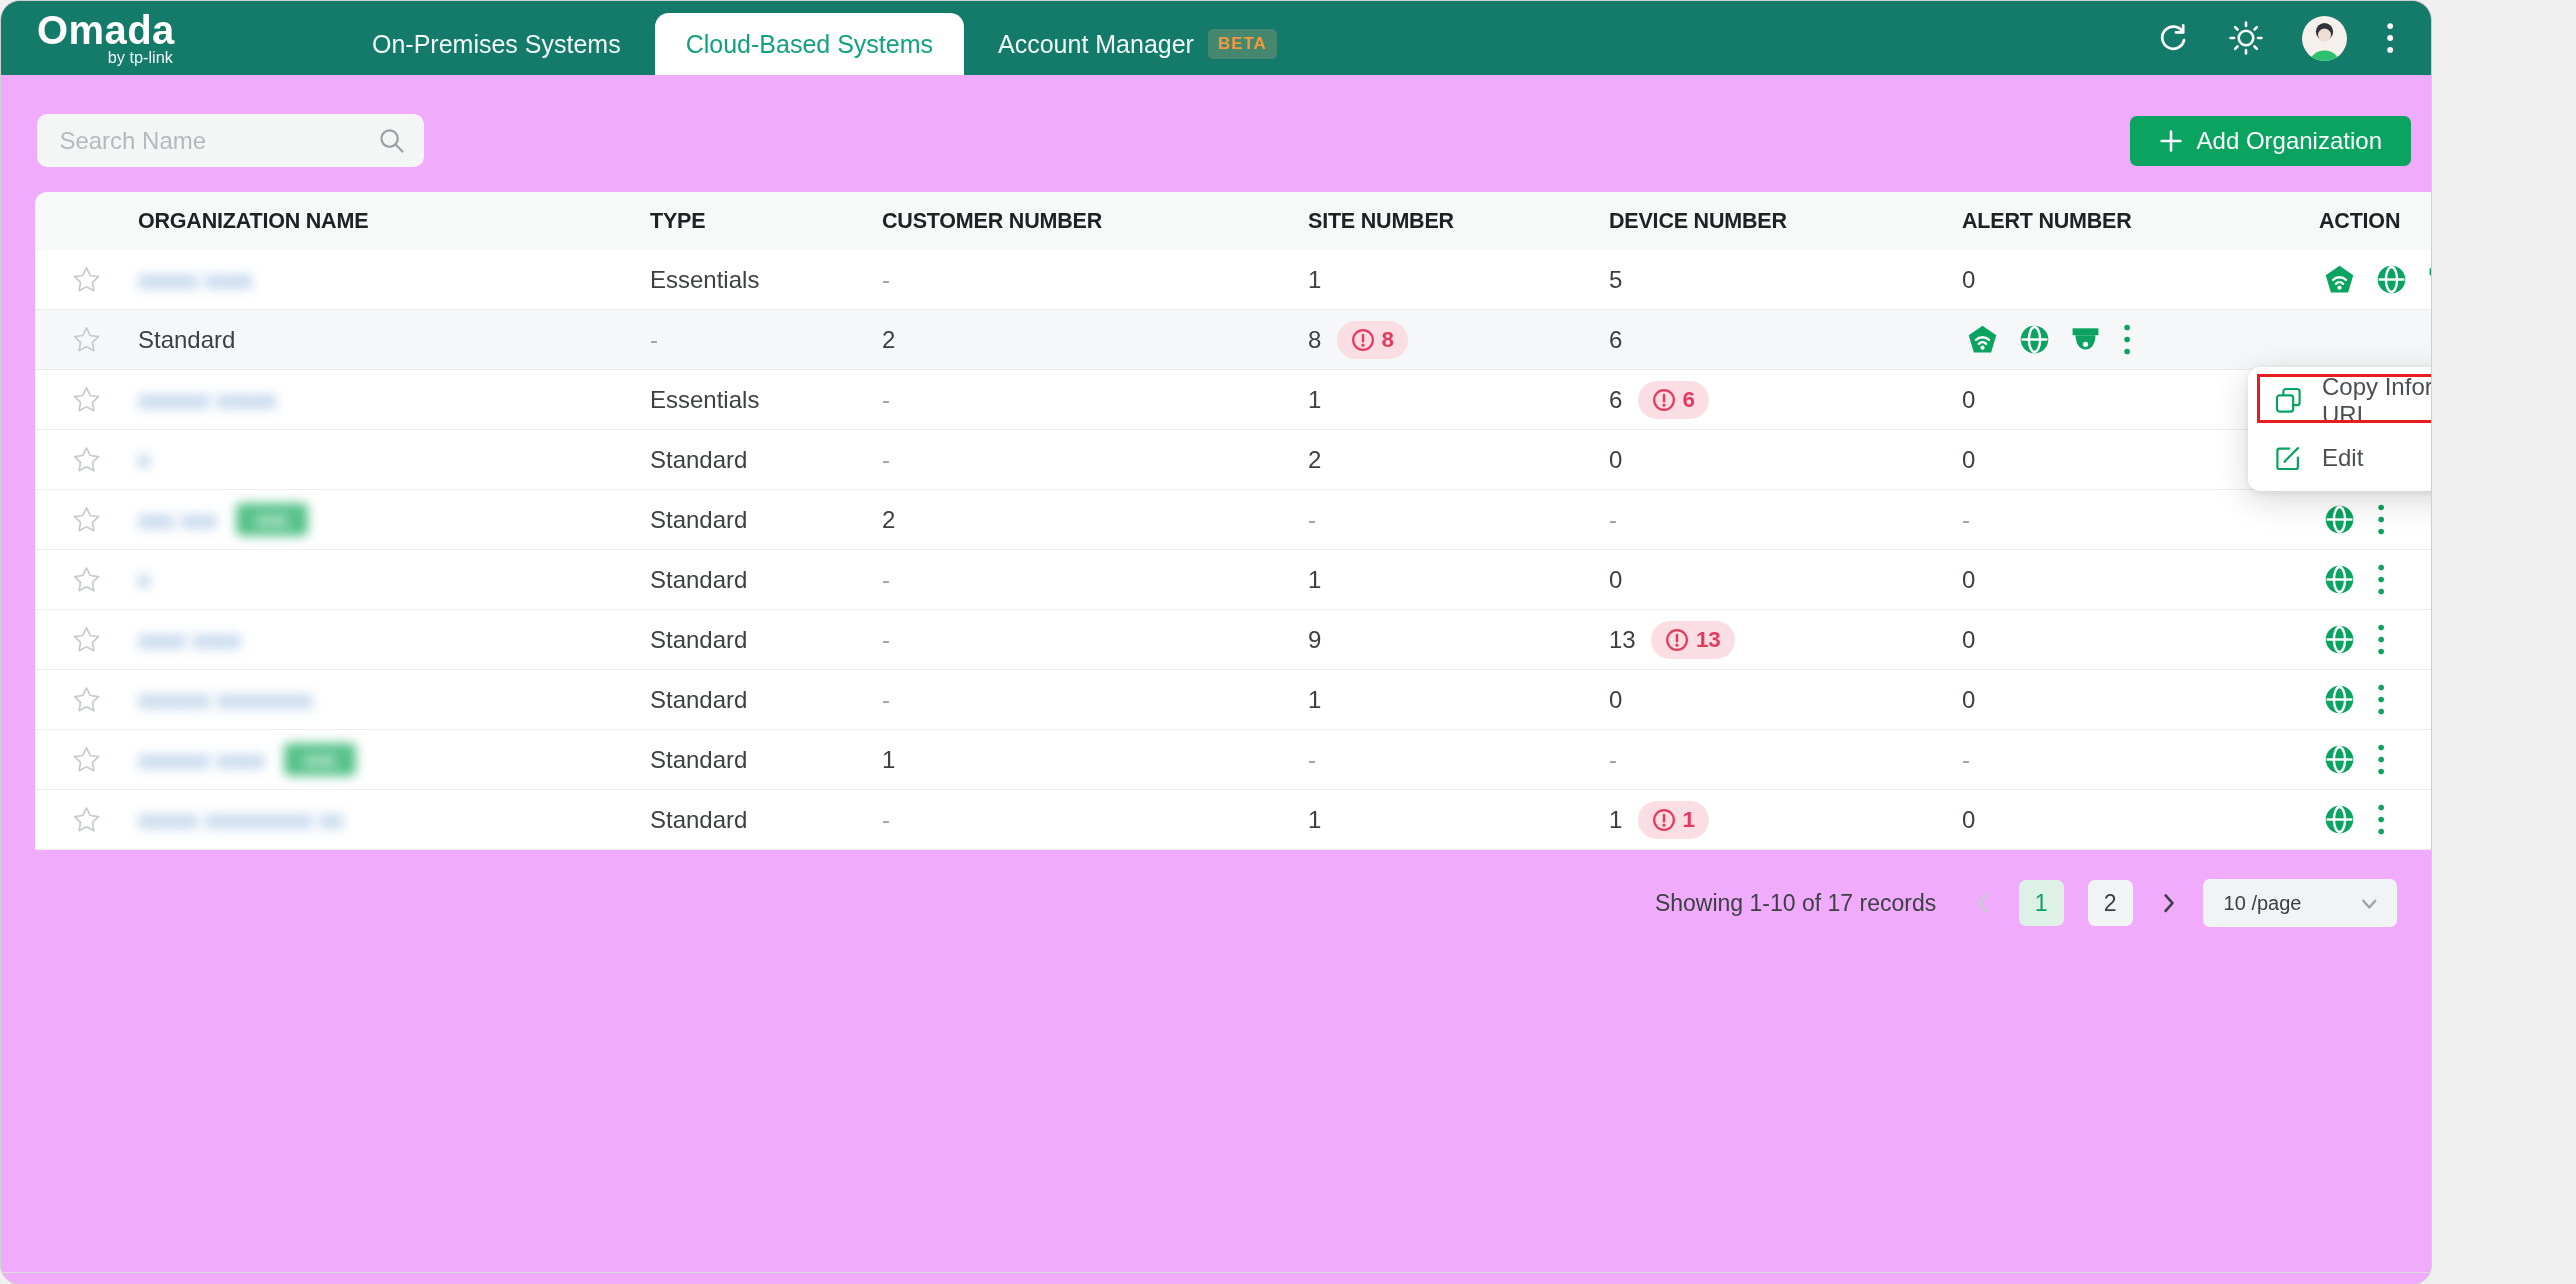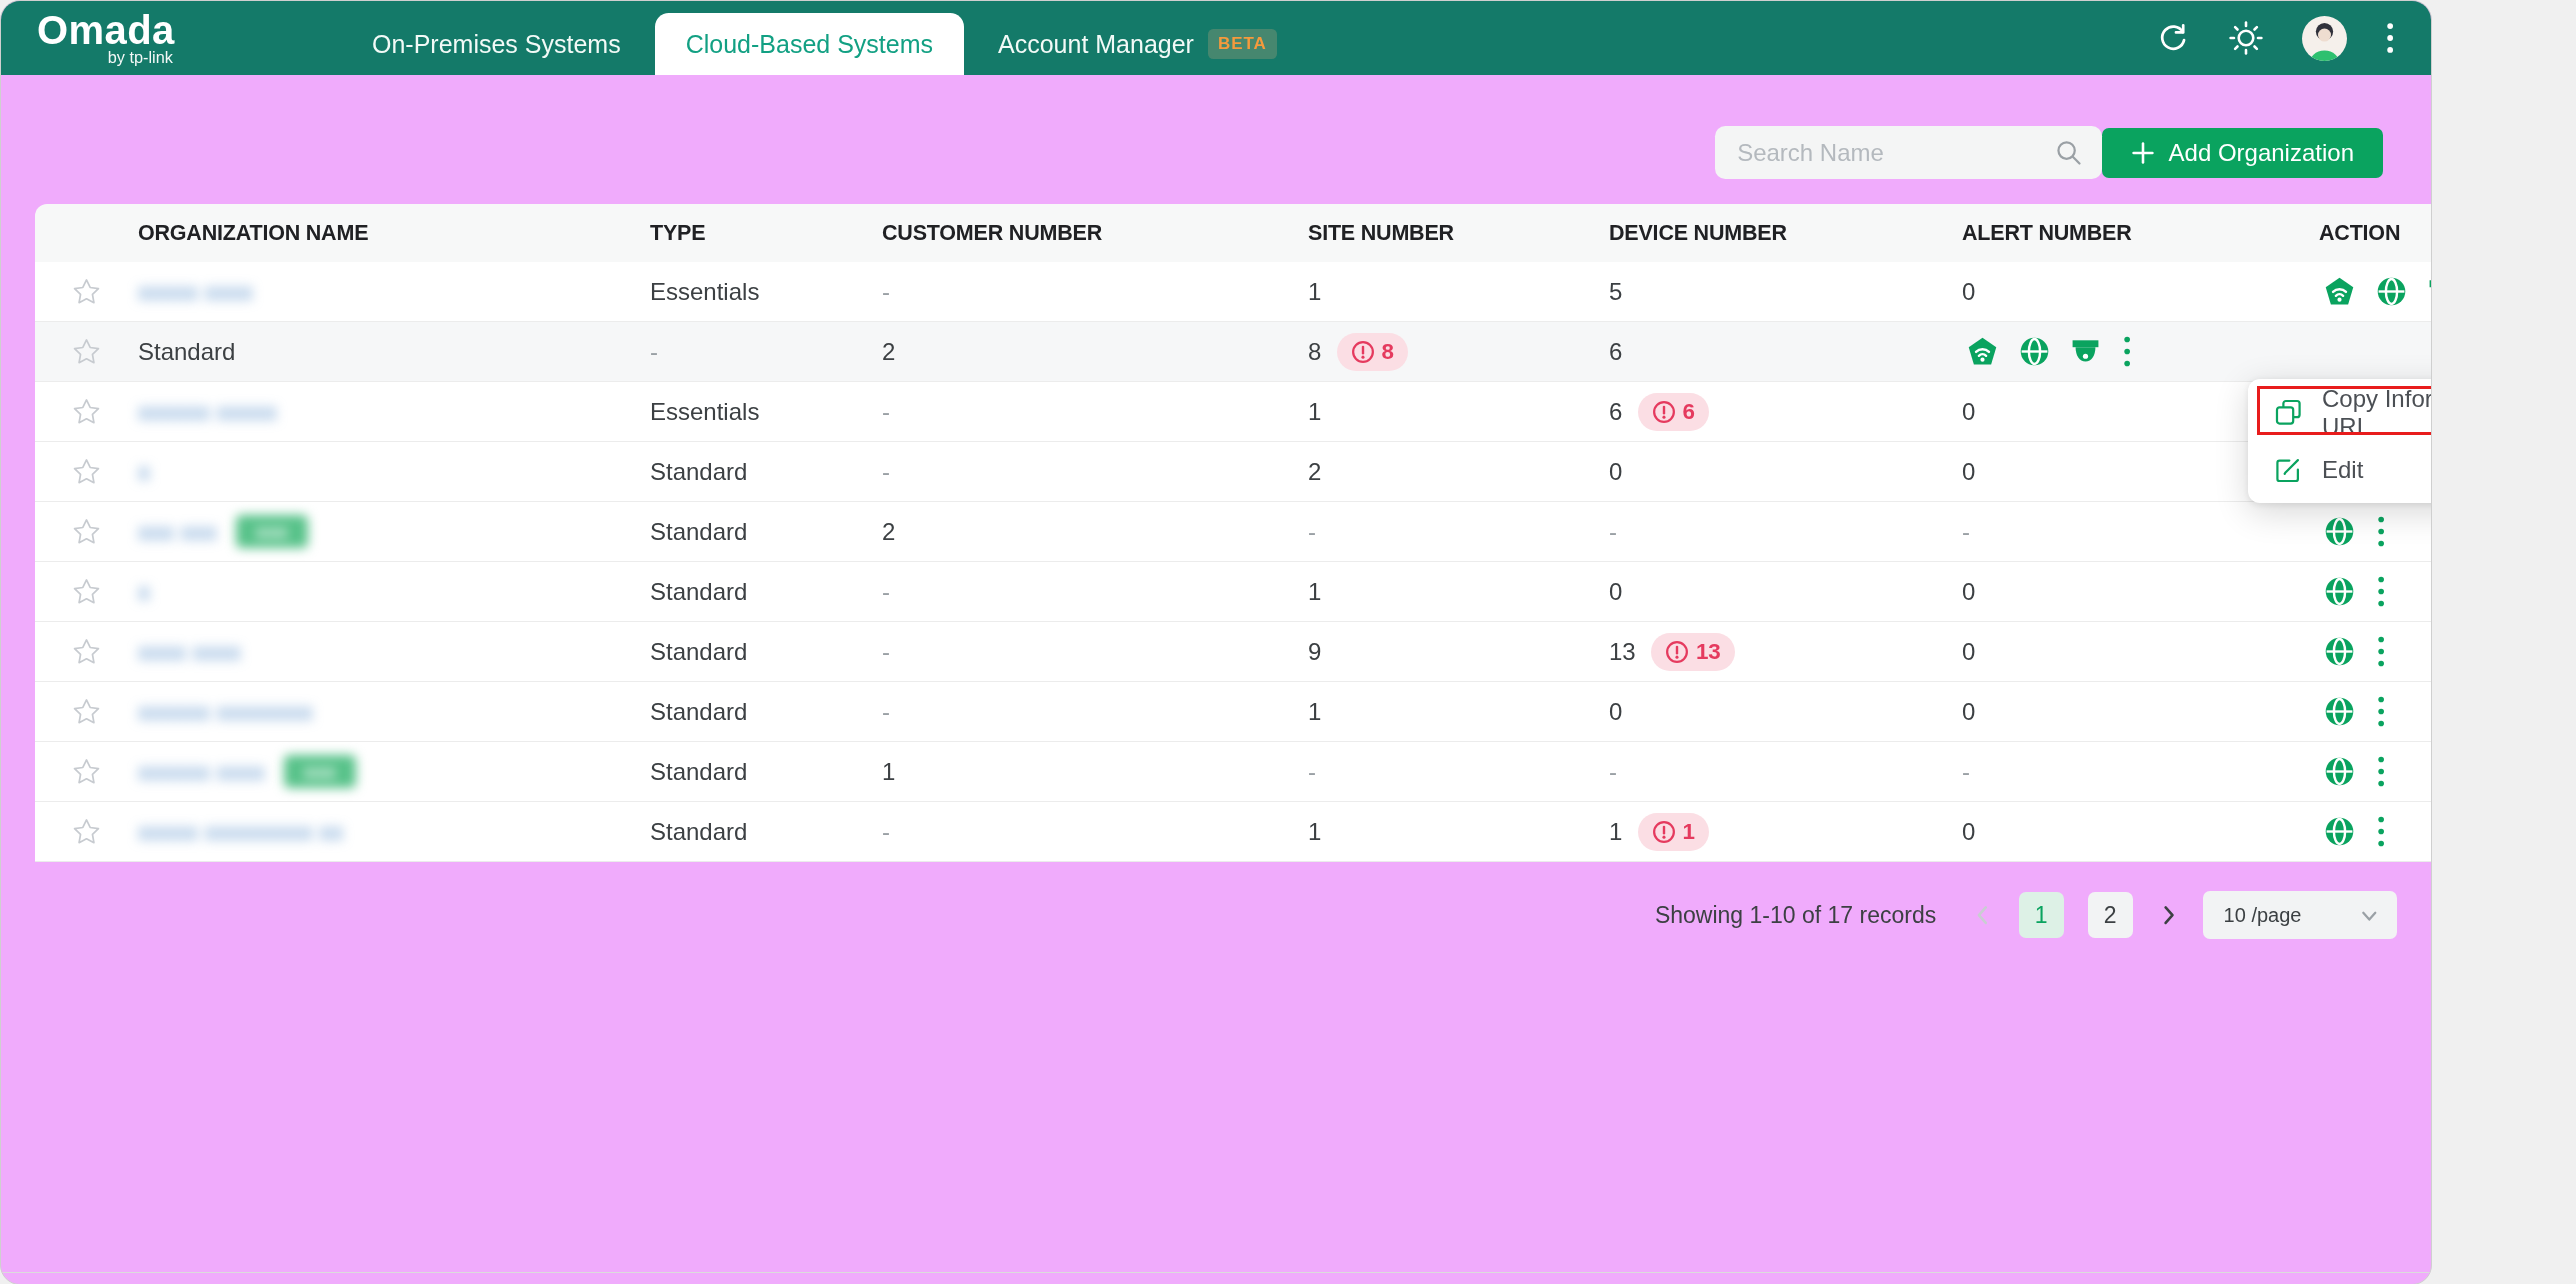--- a/index.html
+++ b/index.html
@@ -13,21 +13,21 @@
   .brand-sub{font-size:16.3px;margin-top:-1.7px;padding-right:1.7px;opacity:.95;}
   .tabs{position:absolute;left:337px;bottom:0;display:flex;align-items:flex-end;height:74px;}
   .tab{height:62px;display:flex;align-items:center;padding:0 34px;color:#f2faf7;font-size:25px;cursor:pointer;}
   .tab.active{background:#fff;color:#12a083;border-radius:13.8px 13.8px 0 0;padding:0 31px;}
   .tab-badge{margin-left:13.8px;background:#46876f;color:#f59a3c;font-size:17px;font-weight:700;
              padding:5.2px 10.3px;border-radius:5.2px;letter-spacing:0.9px;}
   .topbar-actions{position:absolute;right:36px;top:0;height:74px;display:flex;align-items:center;gap:38px;}
   .tb-icon{display:inline-flex;cursor:pointer;}
 
   
-  .toolbar{display:flex;justify-content:flex-end;align-items:center;padding:39px 48px 0 36px;margin-top:12px;}
+  .toolbar{display:flex;justify-content:space-between;align-items:center;padding:39px 20px 0 36px;}
   .search-box{position:relative;width:387px;height:53px;}
   .search-box input{width:100%;height:100%;border:none;background:#f4f5f5;border-radius:10.3px;
       padding:0 60px 0 22.4px;font-size:24px;color:#3c4043;box-sizing:border-box;outline:none;
       font-family:"Liberation Sans",sans-serif;}
   .search-box input::placeholder{color:#b4b9be;}
   .search-box .mag{position:absolute;right:19px;top:13px;}
   .add-btn{display:flex;align-items:center;gap:13.8px;height:50px;padding:0 29px;background:#0aa35f;
       border:none;border-radius:6.9px;color:#fff;font-size:24px;cursor:pointer;font-family:"Liberation Sans",sans-serif;}
 
   

